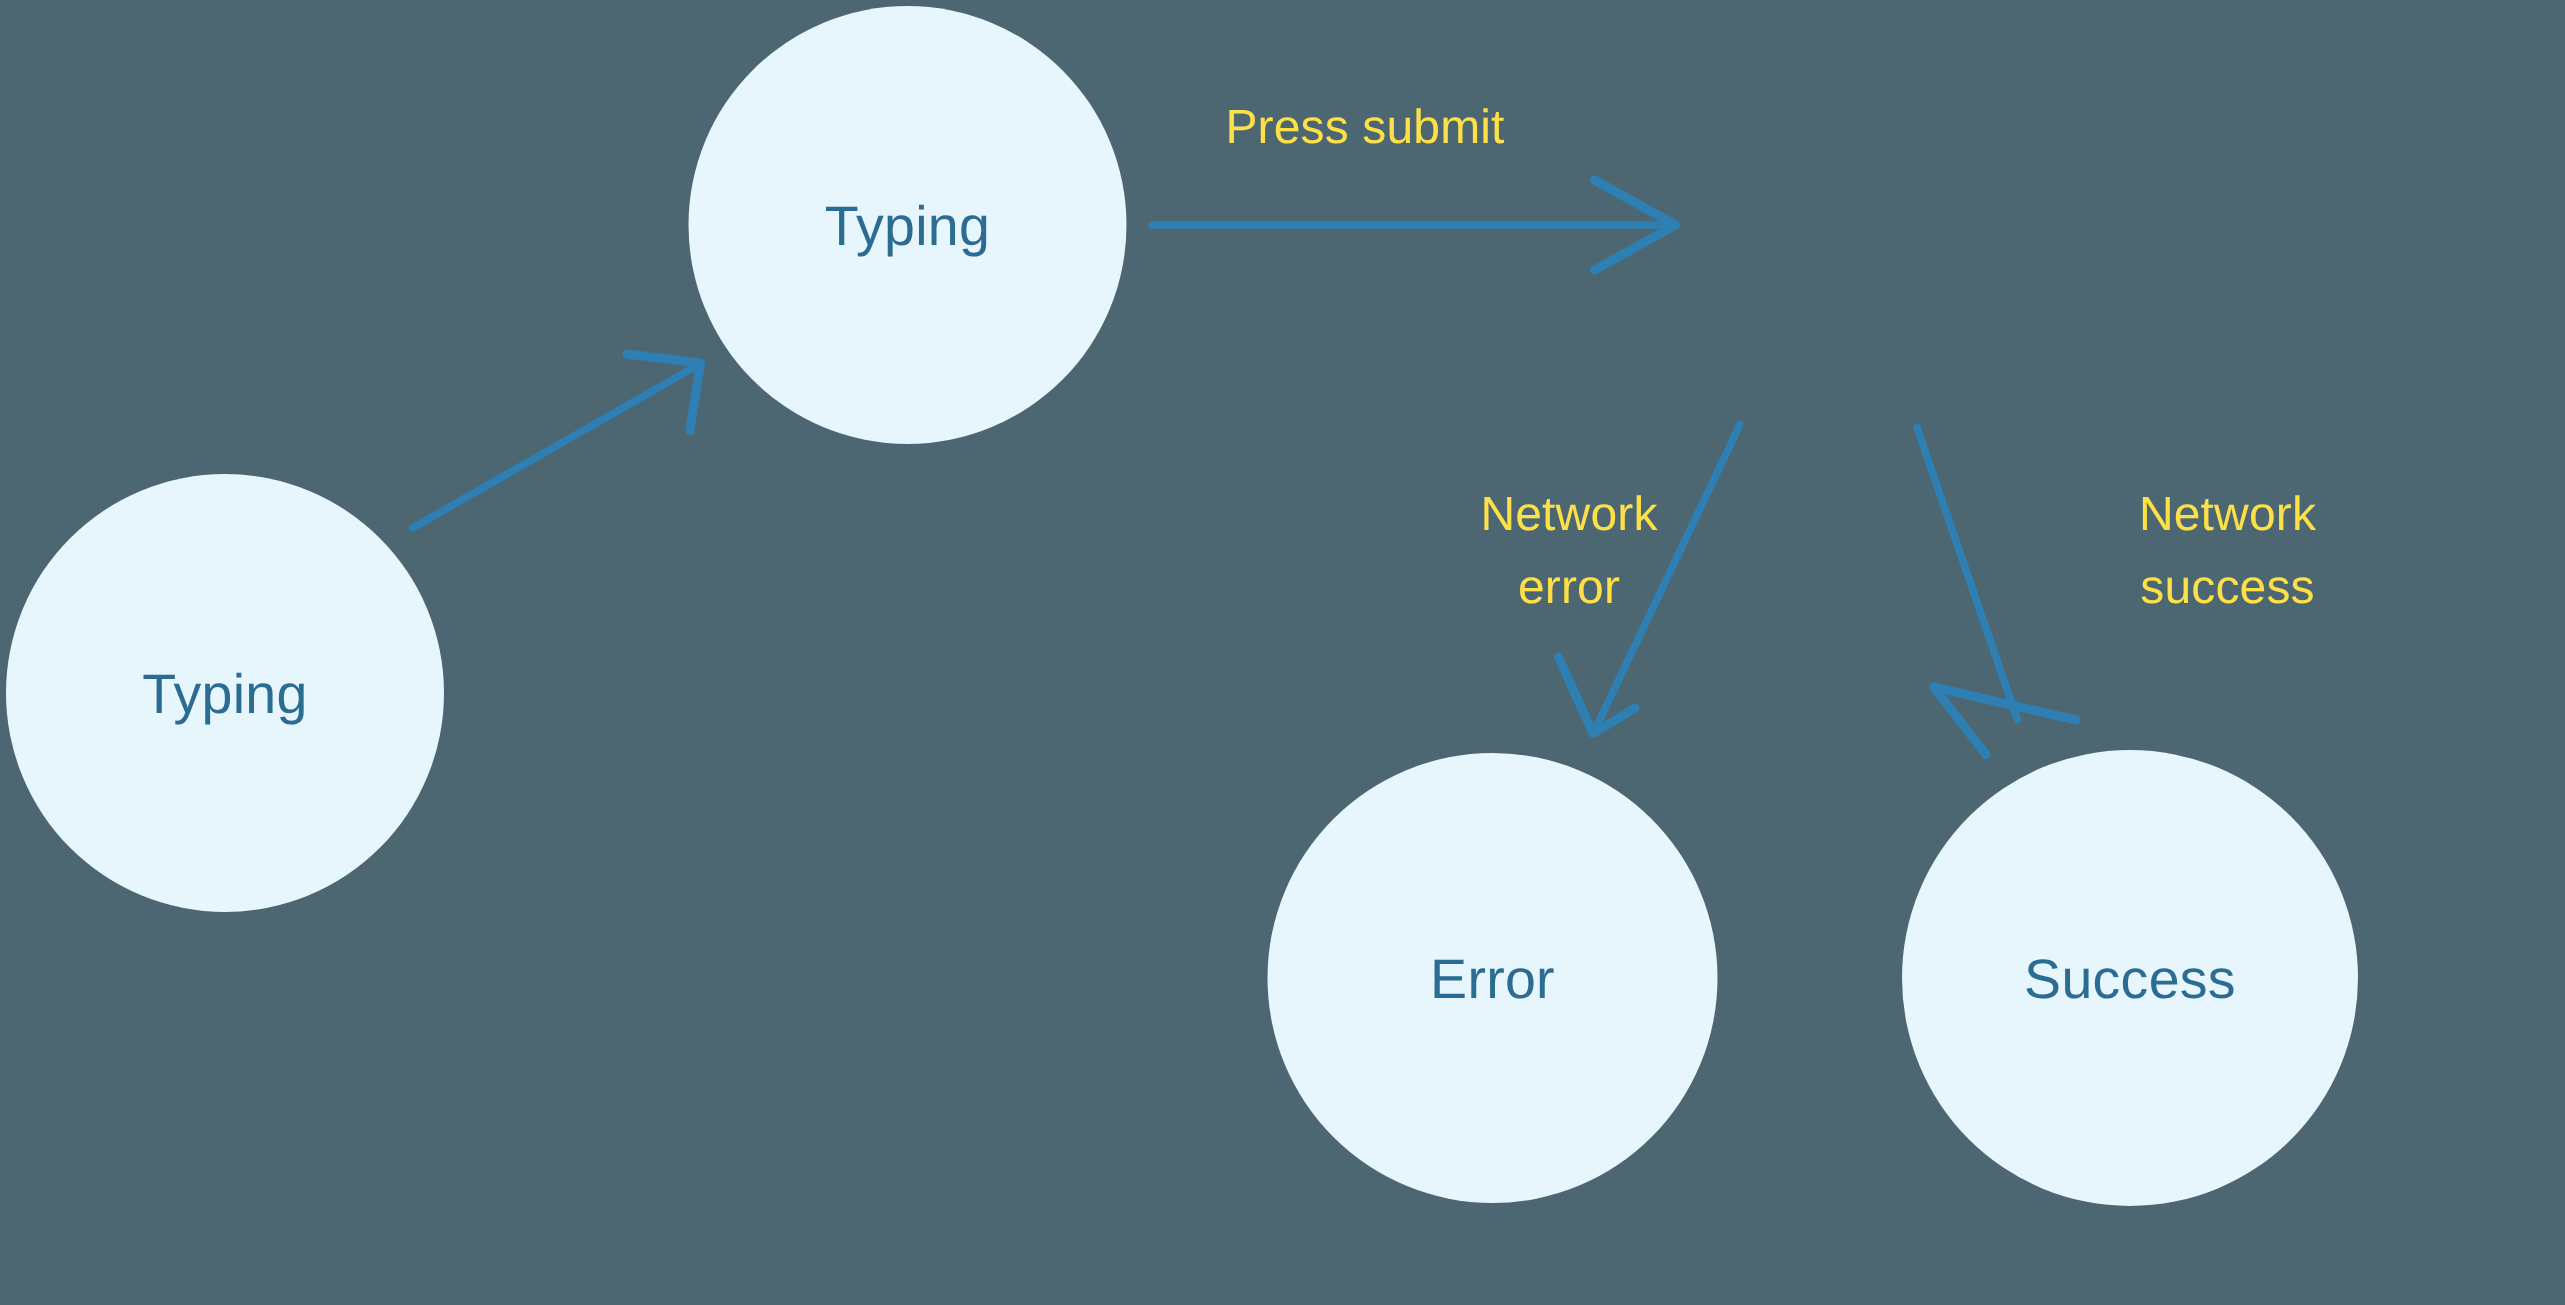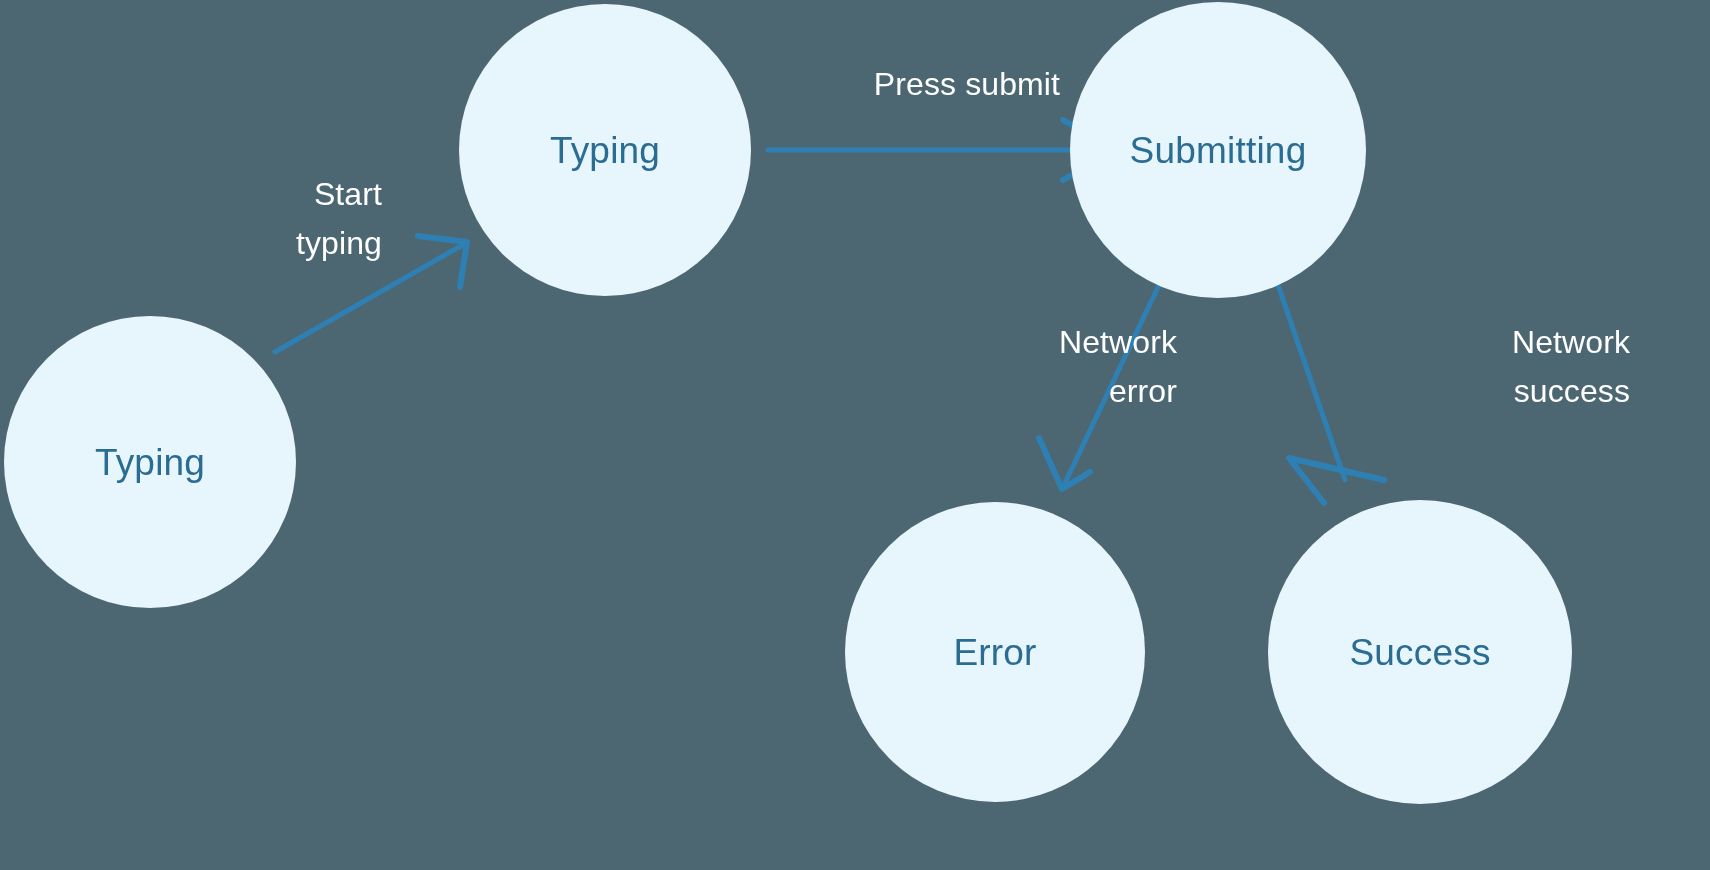--- a/index.html
+++ b/index.html
@@ -39,25 +39,25 @@
   .node-label {
     color: #2a6c92;
     font-size: 37px;
     line-height: 1;
     letter-spacing: 0.2px;
     white-space: nowrap;
     font-weight: 400;
   }
   .edge-label {
     position: absolute;
-    color: #ffffff;
+    color: #fde047;
     font-size: 32px;
     line-height: 1.52;
     letter-spacing: 0.1px;
-    text-align: right;
+    text-align: center;
     white-space: pre-line;
     font-weight: 400;
   }
 </style>
 </head>
 <body>
 
 <div id="stage">
 
   <svg id="edges" viewBox="0 0 1710 870" width="1710" height="870" xmlns="http://www.w3.org/2000/svg">
@@ -84,34 +84,29 @@
   </svg>
 
   <div class="node" style="left:4px; top:316px; width:292px; height:292px;">
     <span class="node-label">Typing</span>
   </div>
 
   <div class="node" style="left:459px; top:4px; width:292px; height:292px;">
     <span class="node-label">Typing</span>
   </div>
 
-  <div class="node" style="left:1070px; top:2px; width:296px; height:296px;">
-    <span class="node-label">Submitting</span>
-  </div>
 
   <div class="node" style="left:845px; top:502px; width:300px; height:300px;">
     <span class="node-label">Error</span>
   </div>
 
   <div class="node" style="left:1268px; top:500px; width:304px; height:304px;">
     <span class="node-label">Success</span>
   </div>
 
-  <div class="edge-label" style="left:222px; top:170px; width:160px;">Start
-typing</div>
 
   <div class="edge-label" style="left:760px; top:60px; width:300px;">Press submit</div>
 
   <div class="edge-label" style="left:915px; top:318px; width:262px;">Network
 error</div>
 
   <div class="edge-label" style="left:1340px; top:318px; width:290px;">Network
 success</div>
 
 </div>

